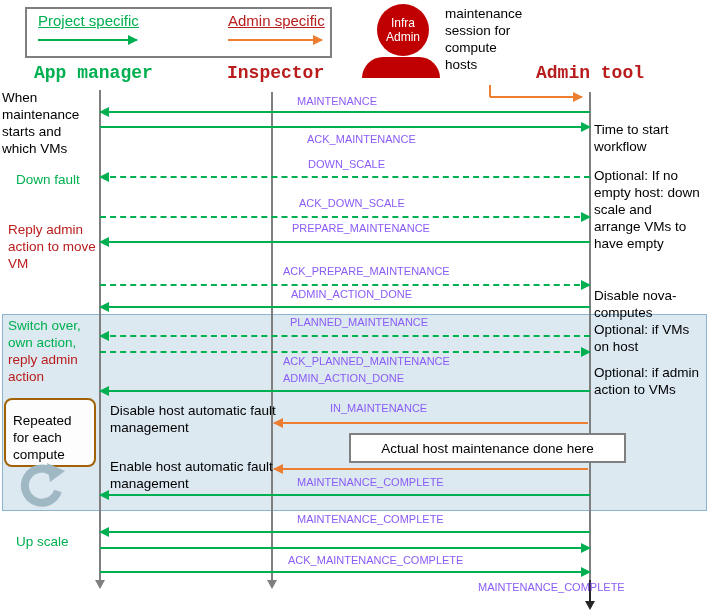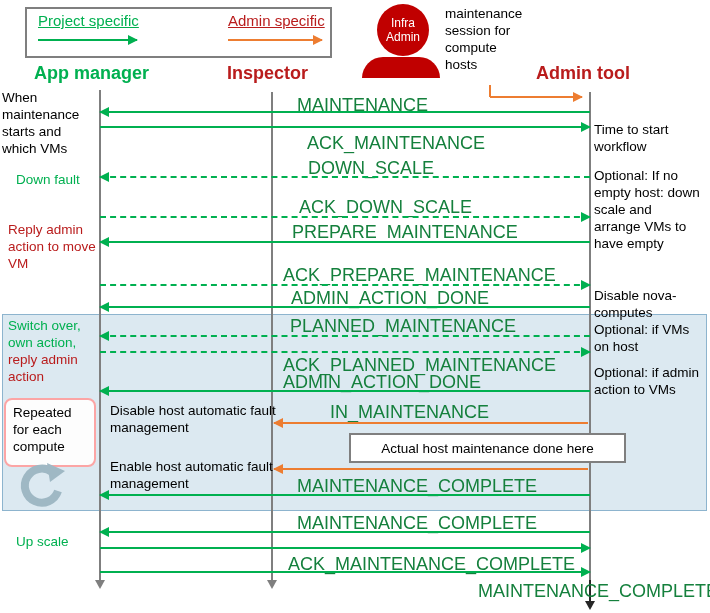--- a/index.html
+++ b/index.html
@@ -1,22 +1,22 @@
 <!DOCTYPE html>
 <html><head>
 <meta charset="utf-8">
 <style>
   * { margin:0; padding:0; box-sizing:border-box; }
   html,body { background:#fff; }
   body { font-family:"Liberation Sans", sans-serif; }
   .canvas { position:relative; width:710px; height:613px; background:#fff; overflow:hidden; }
 
-  .hdr { position:absolute; font-size:18px; font-weight:700; white-space:nowrap; }
+  .hdr { position:absolute; font-size:18px; font-weight:700; white-space:nowrap;font-family:Liberation Mono, monospace; }
   .note { position:absolute; font-size:13.5px; line-height:17px; color:#000; }
-  .msg  { position:absolute; font-size:18px; color:#15803d; white-space:nowrap;text-align:right; }
+  .msg  { position:absolute; font-size:11px; color:#8b5cf6; white-space:nowrap;text-align:right; }
   .green-t  { color:#00B050; }
   .orange-t { color:#b91c1c; }
 
   .arrow { position:absolute; height:0; border-top:2px solid; }
   .arrow.dashed { border-top-style:dashed; }
   .arrow.green  { color:#00B050; }
   .arrow.orange { color:#ED7D31; }
   .arrow.left::before { content:""; position:absolute; left:-1px; top:-6px; width:0; height:0;
       border-top:5px solid transparent; border-bottom:5px solid transparent; border-right:10px solid; }
   .arrow.right::after { content:""; position:absolute; right:-1px; top:-6px; width:0; height:0;
@@ -29,22 +29,22 @@
   .admin-tail { position:absolute; width:2px; background:#262626; }
   .admin-tail::after { content:""; position:absolute; left:-4px; bottom:-9px; width:0; height:0;
       border-left:5px solid transparent; border-right:5px solid transparent; border-top:9px solid #262626; }
 
   .legend-box { position:absolute; border:2px solid #7F7F7F; background:#fff; }
   .legend-label { position:absolute; font-size:15px; white-space:nowrap;text-decoration:underline; }
 
   .blue-box { position:absolute; background:#DCE9F1; border:1px solid #8DB4CE; }
   .white-box { position:absolute; background:#fff; border:2px solid #7F7F7F; font-size:13.5px; color:#000;
       display:flex; align-items:center; justify-content:center; white-space:nowrap; }
-  .repeat-box { position:absolute; background:#FDFDFD; border:2px solid #fca5a5; border-radius:8px;
-      font-size:13.5px; line-height:17px; color:#000; padding:4px 7px; }
+  .repeat-box { position:absolute; background:#FDFDFD; border:2px solid #a16207; border-radius:8px;
+      font-size:13.5px; line-height:17px; color:#000; padding:12px 7px; }
 
   .avatar-head { position:absolute; background:#C00000; border-radius:50%; color:#fff; font-size:12px;
       line-height:14px; display:flex; flex-direction:column; align-items:center; justify-content:center; }
   .avatar-body { position:absolute; background:#C00000; border-radius:40px 40px 0 0; }
   .vline { position:absolute; width:2px; }
 </style>
 </head>
 <body>
 
 <div class="canvas">

